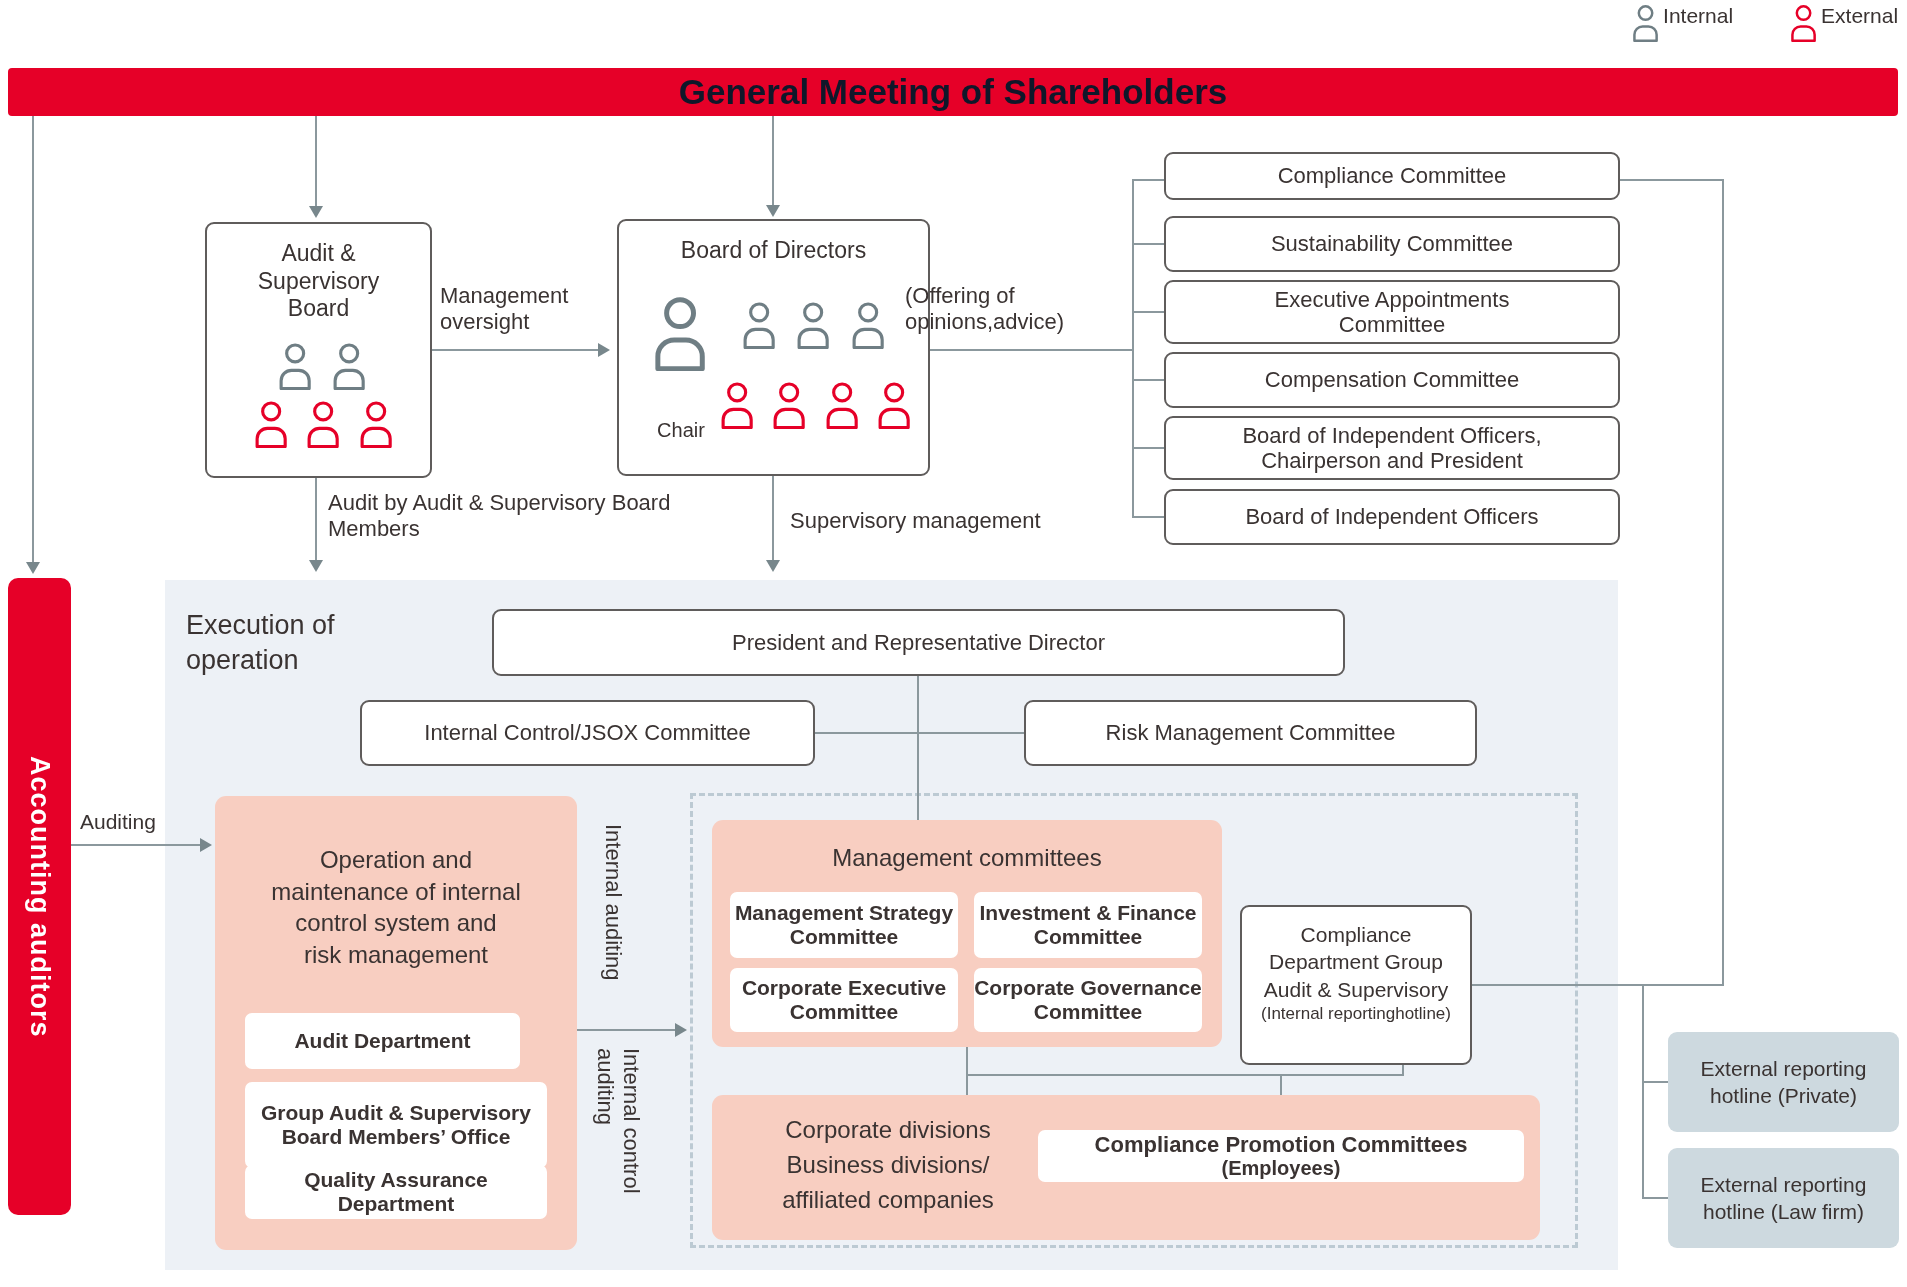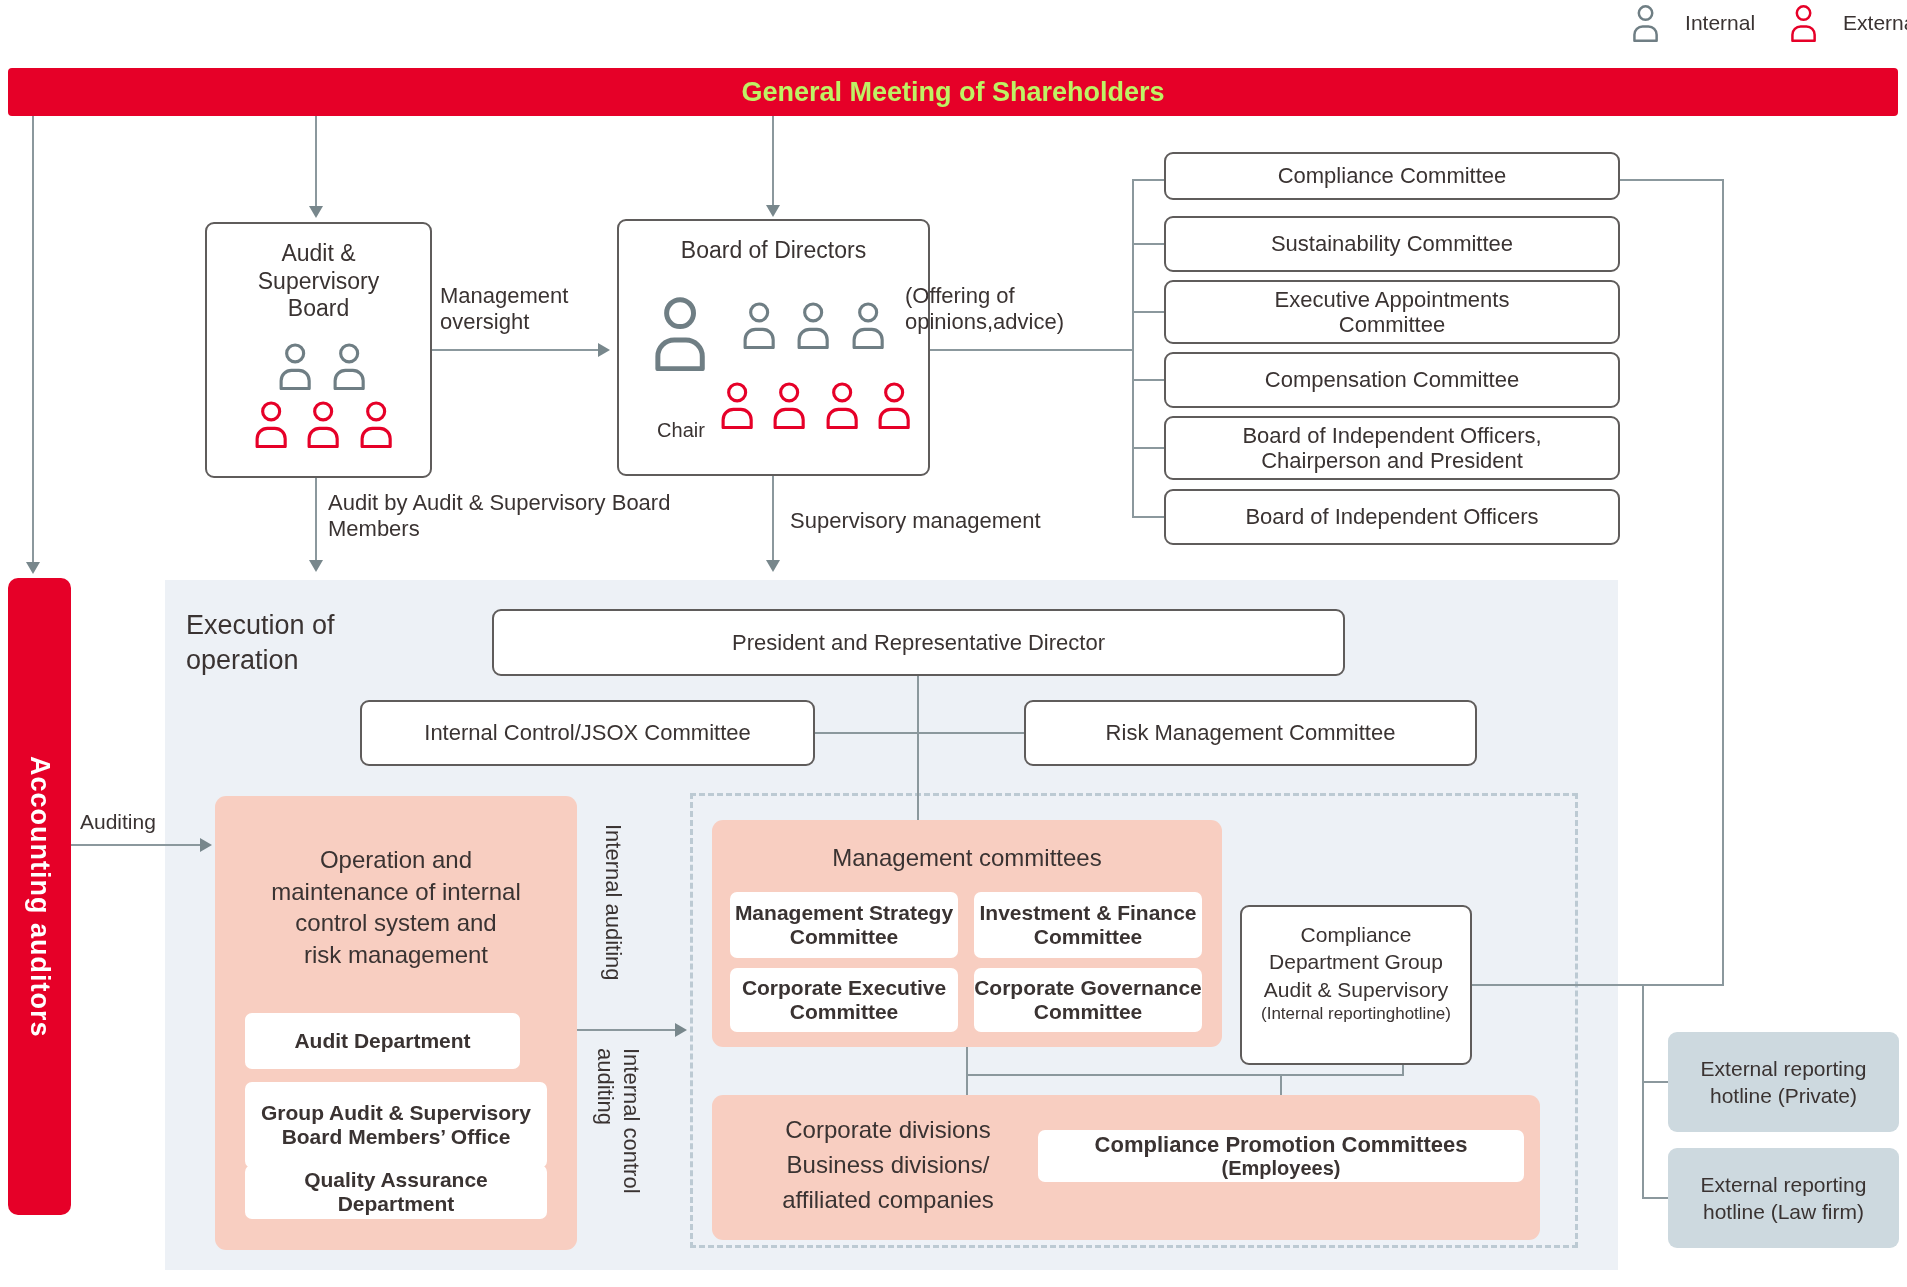--- a/index.html
+++ b/index.html
@@ -20,42 +20,42 @@
           align-items:center; justify-content:center; text-align:center; font-size:21px; line-height:1.15;font-weight:bold; }
   .gbox { position:absolute; background:#cdd9df; border-radius:9px; display:flex; flex-direction:column;
           align-items:center; justify-content:center; text-align:center; font-size:21px; line-height:1.3; }
 
   .ah-r { position:absolute; width:0; height:0; border-top:7px solid transparent;
           border-bottom:7px solid transparent; border-left:12px solid #78878c; }
   .ah-d { position:absolute; width:0; height:0; border-left:7px solid transparent;
           border-right:7px solid transparent; border-top:12px solid #78878c; }
 
   #banner { position:absolute; left:8px; top:68px; width:1890px; height:48px; background:#e60028;
-            border-radius:4px; color:#bef264; font-weight:bold; font-size:27px;
+            border-radius:4px; color:#0f172a; font-weight:bold; font-size:35px;
             display:flex; align-items:center; justify-content:center; }
 
   #panel  { position:absolute; left:165px; top:580px; width:1453px; height:690px; background:#edf1f6; }
   #dashed { position:absolute; left:690px; top:793px; width:888px; height:455px;
             border:3px dashed #bccad3; }
 
   #acct { position:absolute; left:8px; top:578px; width:63px; height:637px; background:#e60028;
           border-radius:10px; display:flex; align-items:center; justify-content:center; }
   #acct span { writing-mode:vertical-rl; color:#fff; font-weight:bold; font-size:27px; letter-spacing:1px; }
 
   .vtext { position:absolute; writing-mode:vertical-rl; font-size:22px; color:#3a3332; }
 
   svg.person { fill:none; stroke-width:1.7; display:block; }
   svg.person.internal { stroke:#6f7e84; }
   svg.person.external { stroke:#e60028; }
   .people { position:absolute; display:flex; align-items:flex-end; }
   .people svg { height:48px; }
   .people.gap8 { gap:8px; }
   .people.gap10 { gap:10px; }
   .chairwrap svg { height:76px; }
-  .legend-item { position:absolute; display:flex; align-items:center; gap:22px; font-size:21px; }
+  .legend-item { position:absolute; display:flex; gap:0; font-size:21px; }
   .legend-item svg { height:38px; }
 
   .ctitle { font-size:23px; line-height:1.2; padding-top:16px; text-align:center; }
 </style>
 </head>
 <body>
 
 <div id="stage">
 
   <div class="legend-item" style="left:1628px; top:4px;">

